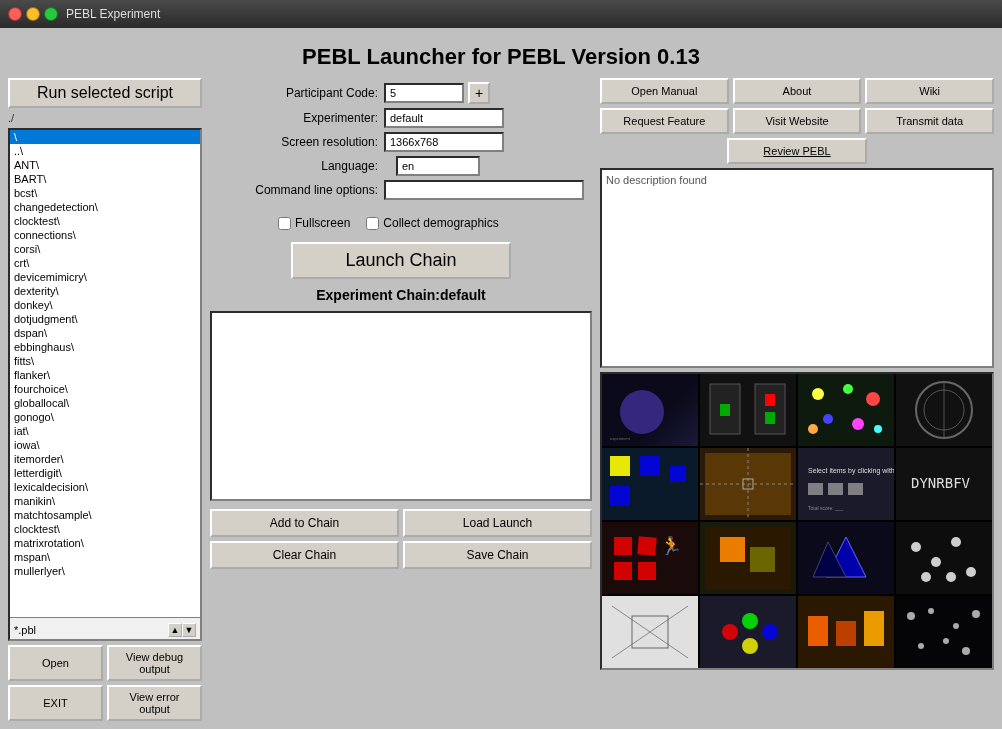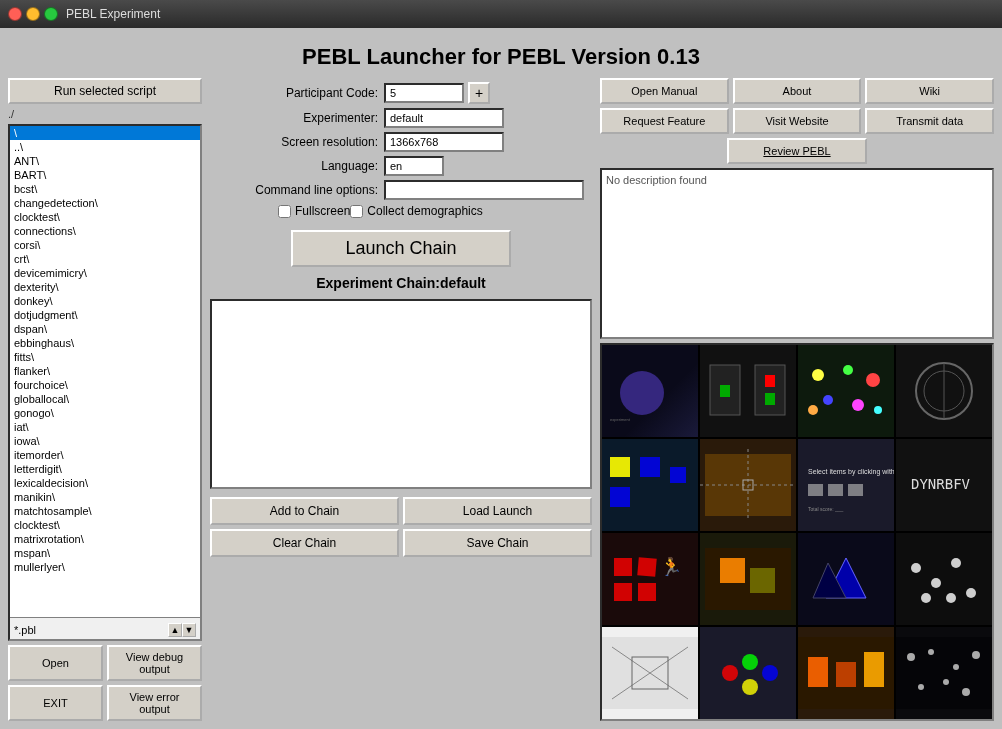--- a/index.html
+++ b/index.html
@@ -62,21 +62,21 @@
       width: 220px;
       display: flex;
       flex-direction: column;
       gap: 4px;
     }
     .run-btn {
       background: #d4d0c8;
       border: 2px outset #fff;
       padding: 4px 8px;
       cursor: pointer;
-      font-size: 12px;
+      font-size: 16px;
       width: 100%;
     }
     .path-label {
       font-size: 11px;
       color: #333;
     }
     .file-list-container {
       border: 2px inset #808080;
       background: #fff;
       flex: 1;
@@ -168,21 +168,22 @@
       cursor: pointer;
       font-size: 14px;
       display: flex;
       align-items: center;
       justify-content: center;
       margin-left: 4px;
     }
     .checkbox-row {
       display: flex;
       align-items: center;
-      margin-top: 4px;
+      gap: 16px;
+      margin-top: 16px;
       padding-left: 60px;
     }
     .checkbox-label {
       display: flex;
       align-items: center;
       gap: 4px;
       font-size: 12px;
       cursor: pointer;
     }
     .launch-btn {
@@ -260,21 +261,21 @@
     }
     .thumbnails-grid {
       display: grid;
       grid-template-columns: repeat(4, 1fr);
       gap: 2px;
       background: #000;
       border: 2px inset #808080;
     }
     .thumb-cell {
       width: 96px;
-      height: 92px;
+      height: 72px;
       background: #000;
       overflow: hidden;
       position: relative;
     }
     
     .thumb-1 { background: linear-gradient(135deg, #0a0a1a 60%, #1a1a3a 100%); }
     .thumb-2 { background: #111; }
     .thumb-3 { background: #0d1a0d; }
     .thumb-4 { background: #111; }
     .thumb-5 { background: #0a1a2a; }
@@ -384,21 +385,21 @@
         <div class="form-row">
           <label class="form-label">Experimenter:</label>
           <input class="form-input" value="default" style="">
         </div>
         <div class="form-row">
           <label class="form-label">Screen resolution:</label>
           <input class="form-input" value="1366x768" style="">
         </div>
         <div class="form-row">
           <label class="form-label">Language:</label>
-          <input class="form-input" value="en" style="width: 60px;">
+          <input class="form-input" value="en" style="width: 84px; margin-left: 12px;">
         </div>
         <div class="form-row">
           <label class="form-label">Command line options:</label>
           <input class="form-input" value="" style="width: 200px;">
         </div>
         <div class="checkbox-row">
           <label class="checkbox-label">
             <input type="checkbox" style="">
             <span>Fullscreen</span>
           </label>

